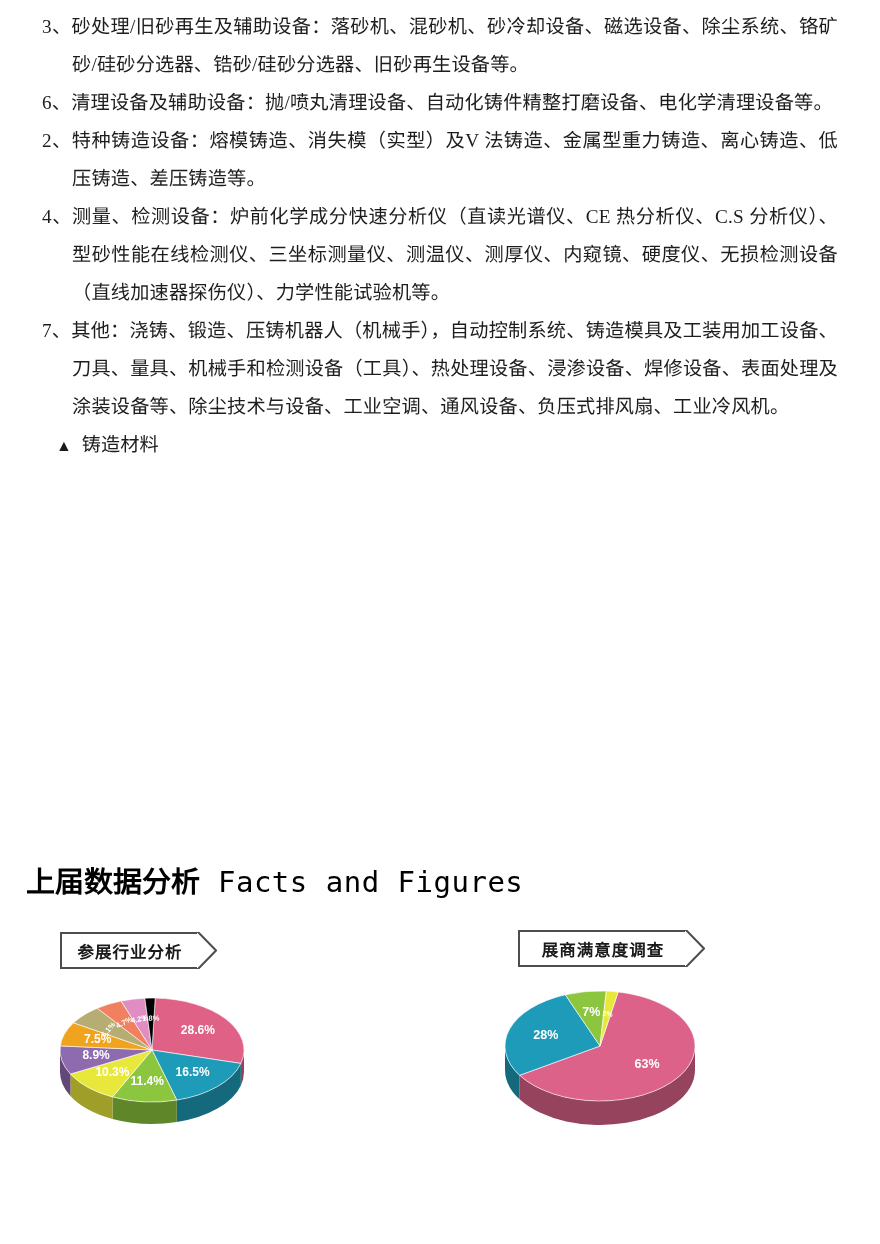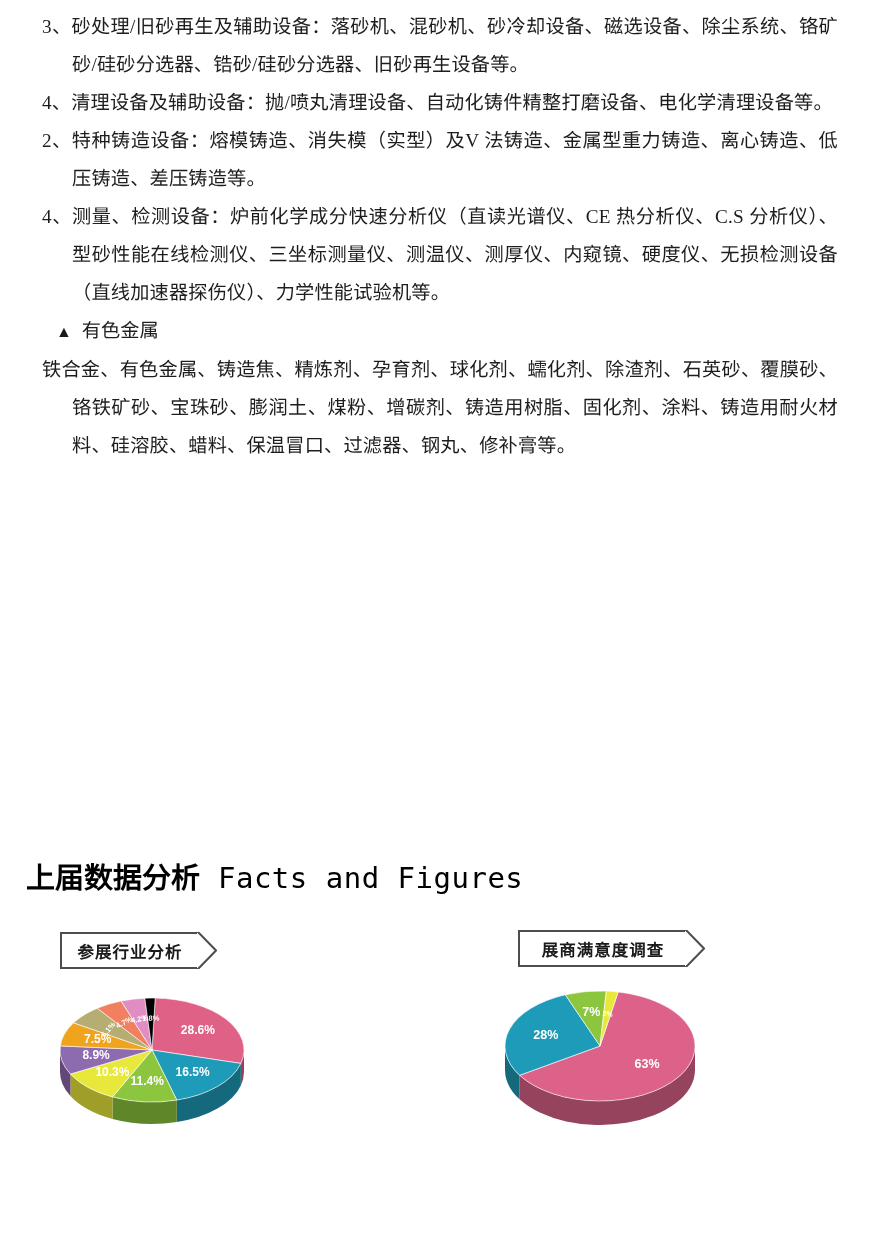--- a/index.html
+++ b/index.html
@@ -64,21 +64,21 @@
     color: #1a1a1a;
   }
 
   
   .facts-heading {
     position: absolute;
     left: 26px;
     top: 856px;
     font-family: "DejaVu Sans Mono", "Liberation Mono", monospace;
     font-size: 29px;
-    line-height: 44px;
+    line-height: 52px;
     font-weight: 400;
     color: #000000;
     letter-spacing: 0.5px;
     white-space: nowrap;
   }
   .facts-heading .cn {
     font-family: "Liberation Serif", "DejaVu Serif", serif;
     font-weight: 700;
     letter-spacing: 0px;
   }
@@ -128,29 +128,29 @@
   .pie-wrap { position: absolute; }
 
 </style>
 </head>
 <body>
 
 <div class="page">
 
   <div class="body-block">
     <p class="para hang">3、砂处理/旧砂再生及辅助设备：落砂机、混砂机、砂冷却设备、磁选设备、除尘系统、铬矿砂/硅砂分选器、锆砂/硅砂分选器、旧砂再生设备等。</p>
-    <p class="para hang">4、清理设备及辅助设备：抛/喷丸清理设备、自动化铸件精整打磨设备、电化学清理设备等。</p>
+    <p class="para hang">6、清理设备及辅助设备：抛/喷丸清理设备、自动化铸件精整打磨设备、电化学清理设备等。</p>
     <p class="para hang">2、特种铸造设备：熔模铸造、消失模（实型）及V 法铸造、金属型重力铸造、离心铸造、低压铸造、差压铸造等。</p>
     <p class="para hang">4、测量、检测设备：炉前化学成分快速分析仪（直读光谱仪、CE 热分析仪、C.S 分析仪）、型砂性能在线检测仪、三坐标测量仪、测温仪、测厚仪、内窥镜、硬度仪、无损检测设备（直线加速器探伤仪）、力学性能试验机等。</p>
+    <p class="para hang">7、其他：浇铸、锻造、压铸机器人（机械手），自动控制系统、铸造模具及工装用加工设备、刀具、量具、机械手和检测设备（工具）、热处理设备、浸渗设备、焊修设备、表面处理及涂装设备等、除尘技术与设备、工业空调、通风设备、负压式排风扇、工业冷风机。</p>
 
     <div class="section-head">
-      <span class="tri">▲</span><span>有色金属</span>
-    </div>
-
-    <p class="para hang">铁合金、有色金属、铸造焦、精炼剂、孕育剂、球化剂、蠕化剂、除渣剂、石英砂、覆膜砂、铬铁矿砂、宝珠砂、膨润土、煤粉、增碳剂、铸造用树脂、固化剂、涂料、铸造用耐火材料、硅溶胶、蜡料、保温冒口、过滤器、钢丸、修补膏等。</p>
+      <span class="tri">▲</span><span>铸造材料</span>
+    </div>
+
   </div>
 
   <div class="facts-heading"><span class="cn">上届数据分析</span> <span>Facts and Figures</span></div>
 
   <div class="charts">
 
     <div class="banner" id="banner-1">
       <span class="banner-label">参展行业分析</span>
       <span class="tip">
         <svg width="20" height="37" viewBox="0 0 20 37">

